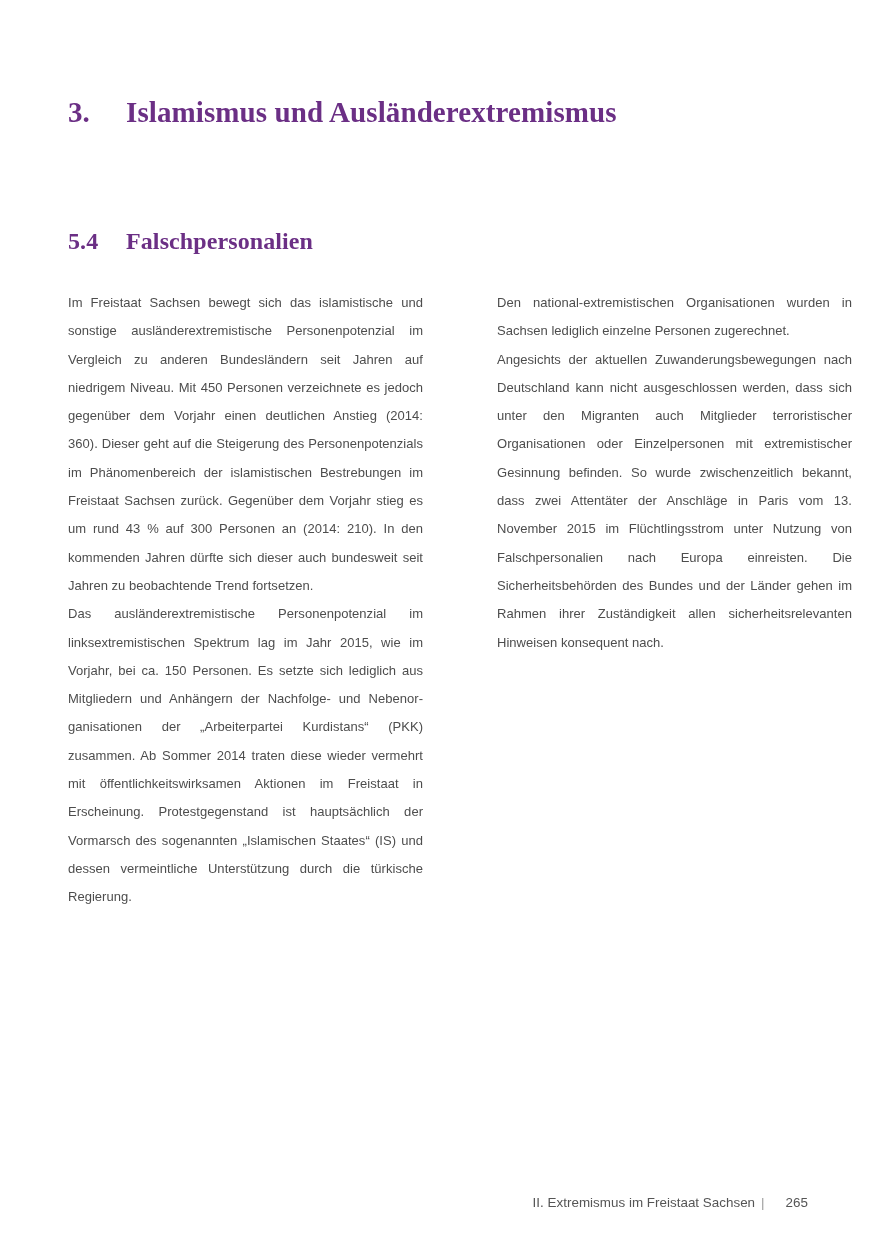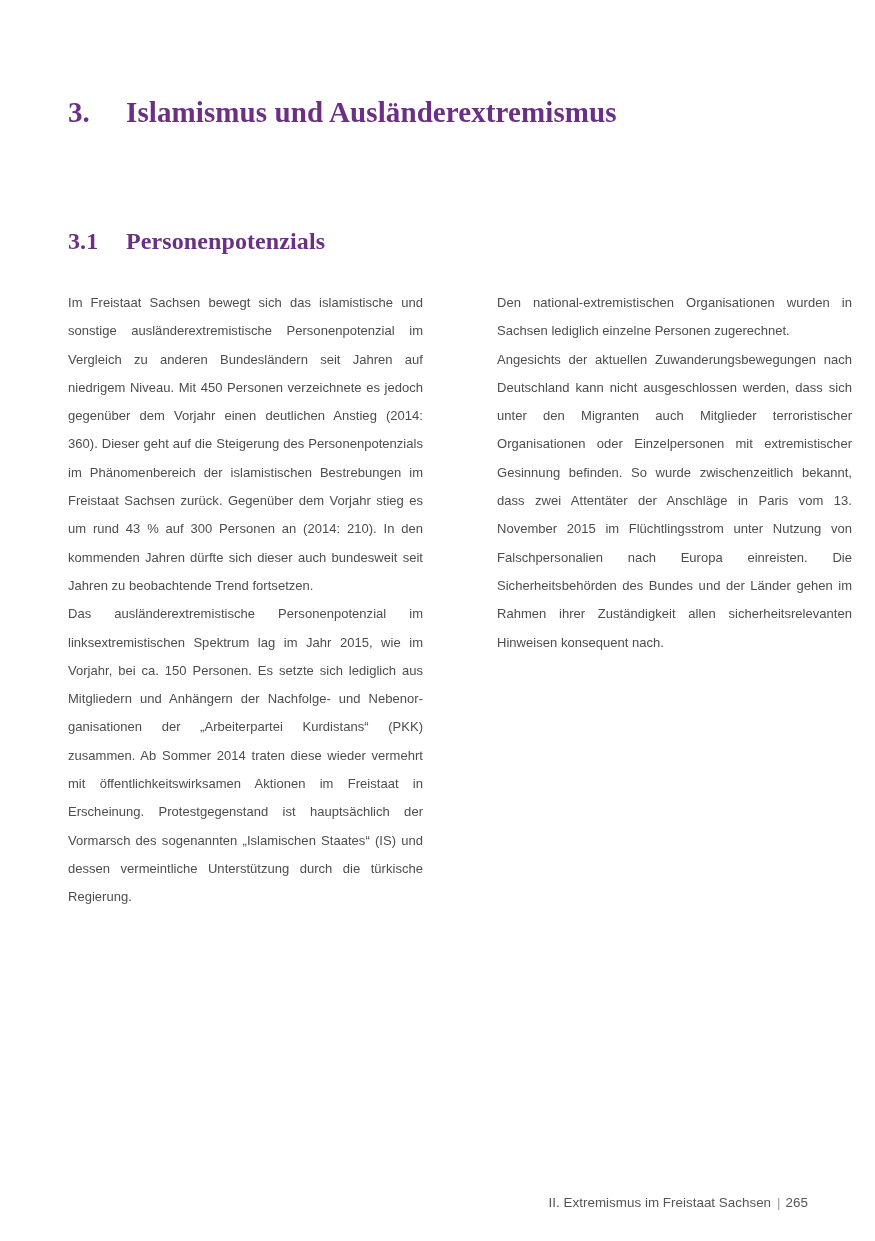--- a/index.html
+++ b/index.html
@@ -94,33 +94,34 @@
     letter-spacing: 0.02px;
   }
   .footer .sep {
     display: inline-block;
     padding: 0 5px 0 6px;
     color: #9a9a9a;
     font-weight: 300;
   }
   .footer .pageno {
     color: #555555;
+    margin-left: 16px;
   }
 </style>
 </head>
 <body>
 
 <div class="page">
 
   <h1 class="chapter-heading">
     <span class="num">3.</span><span>Islamismus und Ausländerextremismus</span>
   </h1>
 
   <h2 class="section-heading">
-    <span class="num">3.1</span><span>Personenpotenzials</span>
+    <span class="num">5.4</span><span>Falschpersonalien</span>
   </h2>
 
   <div class="columns">
 
     <div class="col col-left">
       <p>Im Freistaat Sachsen bewegt sich das islamis­tische und sonstige ausländerextremistische Personenpotenzial im Vergleich zu anderen Bundesländern seit Jahren auf niedrigem Niveau. Mit 450 Personen verzeichnete es jedoch gegenüber dem Vorjahr einen deutli­chen Anstieg (2014: 360). Dieser geht auf die Steigerung des Personenpotenzials im Phäno­menbereich der islamistischen Bestrebungen im Freistaat Sachsen zurück. Gegenüber dem Vorjahr stieg es um rund 43 % auf 300 Perso­nen an (2014: 210). In den kommenden Jahren dürfte sich dieser auch bundesweit seit Jahren zu beobachtende Trend fortsetzen.</p>
       <p>Das ausländerextremistische Personenpoten­zial im linksextremistischen Spektrum lag im Jahr 2015, wie im Vorjahr, bei ca. 150 Perso­nen. Es setzte sich lediglich aus Mitgliedern und Anhängern der Nachfolge- und Nebenor­ganisationen der „Arbeiterpartei Kurdistans“ (PKK) zusammen. Ab Sommer 2014 traten diese wieder vermehrt mit öffentlichkeitswirksamen Aktionen im Freistaat in Erscheinung. Protest­gegenstand ist hauptsächlich der Vormarsch des sogenannten „Islamischen Staates“ (IS) und dessen vermeintliche Unterstützung durch die türkische Regierung.</p>
     </div>
 
     <div class="col col-right">

